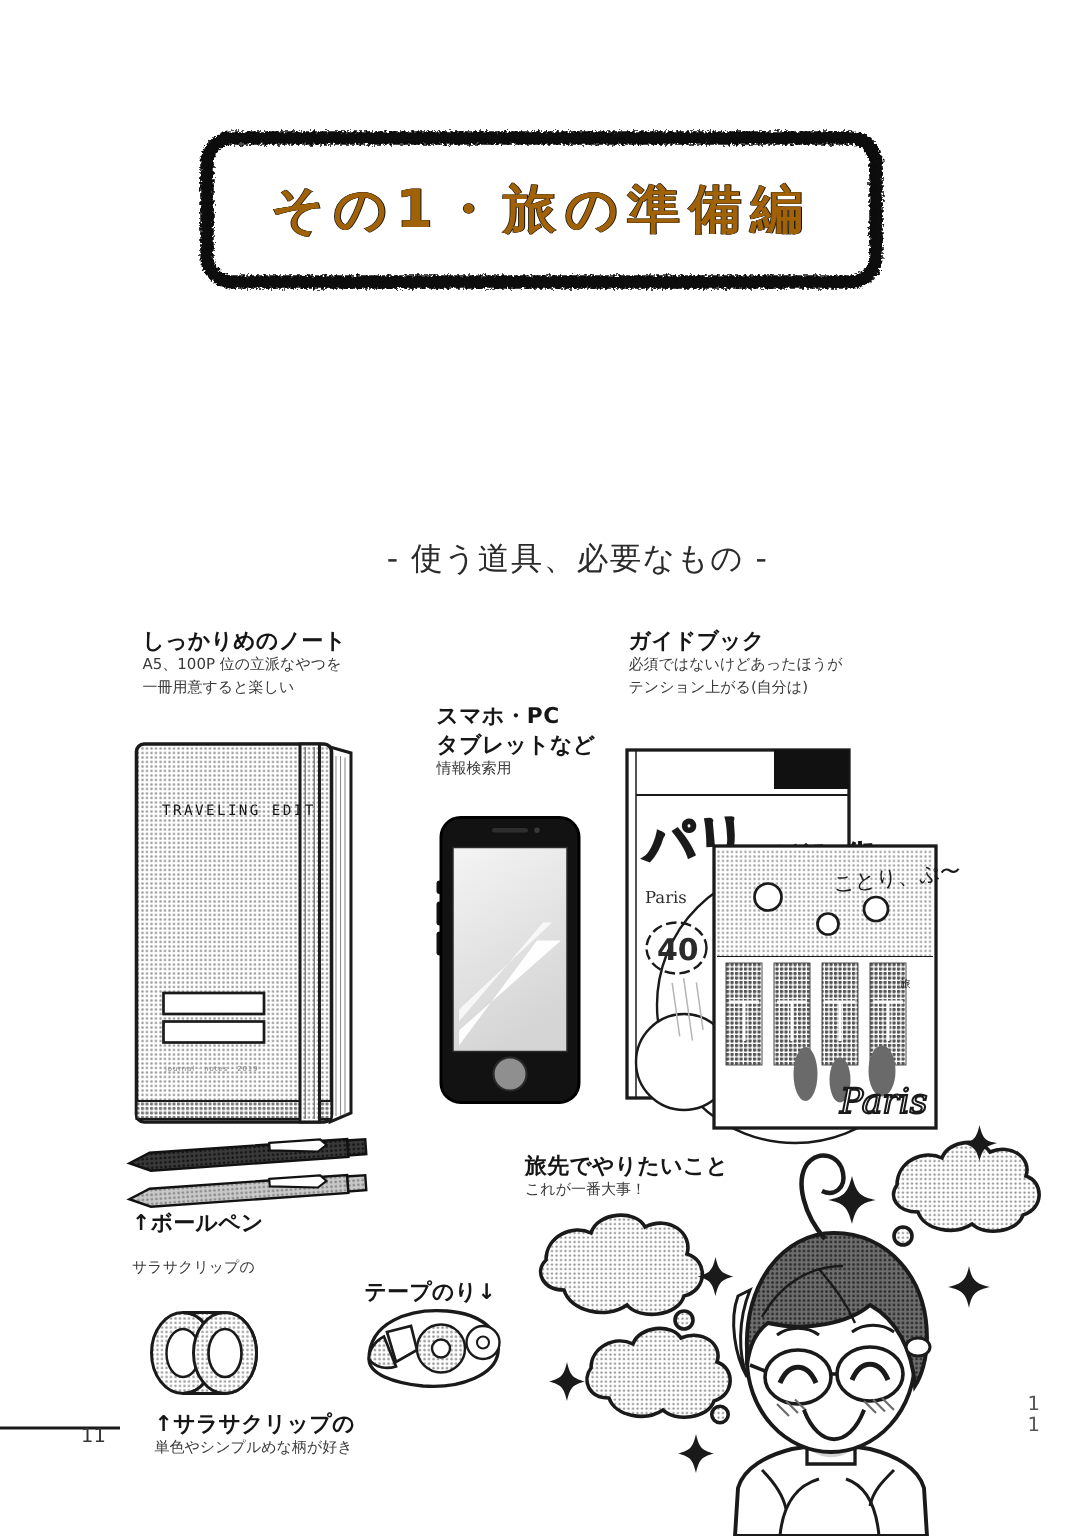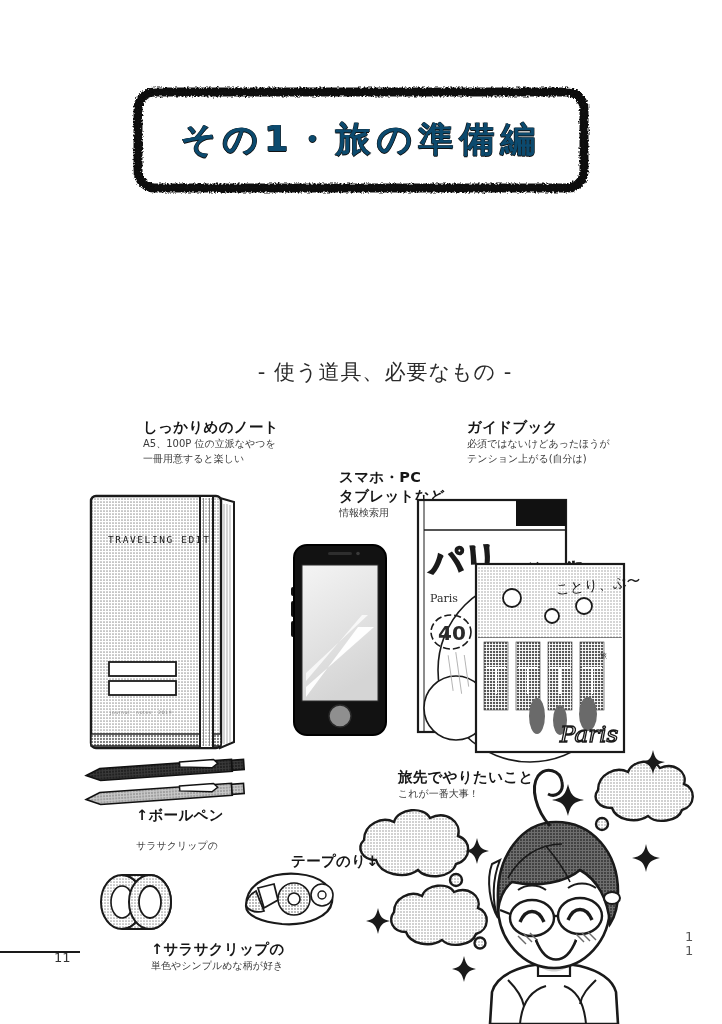--- a/index.html
+++ b/index.html
@@ -39,21 +39,21 @@
   .title-text {
     position: absolute;
     inset: 0;
     display: flex;
     align-items: center;
     justify-content: center;
     font-family: "DejaVu Sans", sans-serif;
     font-weight: 700;
     font-size: 35px;
     letter-spacing: 6px;
-    color: #0c4a6e;
+    color: #a16207;
     padding-bottom: 2px;
     text-shadow: 0.6px 0 0 #111, -0.6px 0 0 #111, 0 0.5px 0 #111;
   }
 
   
   .subtitle {
     position: absolute;
     left: 0;
     top: 358px;
     width: 722px;
@@ -75,21 +75,21 @@
     white-space: nowrap;
     font-family: "DejaVu Sans", sans-serif;
   }
   .cap-b {
     font-size: 10px;
     color: #3a3a3a;
     line-height: 1.45;
     white-space: nowrap;
     font-family: "DejaVu Sans", sans-serif;
   }
-  .cap-block { position: absolute; margin-left: 48px; }
+  .cap-block { position: absolute; }
 
   #cap-notebook   { left: 95px;  top: 418px; }
   #cap-phone      { left: 291px; top: 468px; }
   #cap-guide      { left: 419px; top: 418px; }
   #cap-pen        { left: 88px;  top: 806px; }
   #cap-tape-glue  { left: 243px; top: 852px; }
   #cap-masking    { left: 103px; top: 940px; }
   #cap-wish       { left: 350px; top: 768px; }
 
   .cap-inline-row { display: flex; align-items: baseline; gap: 14px; flex-direction: column; }

